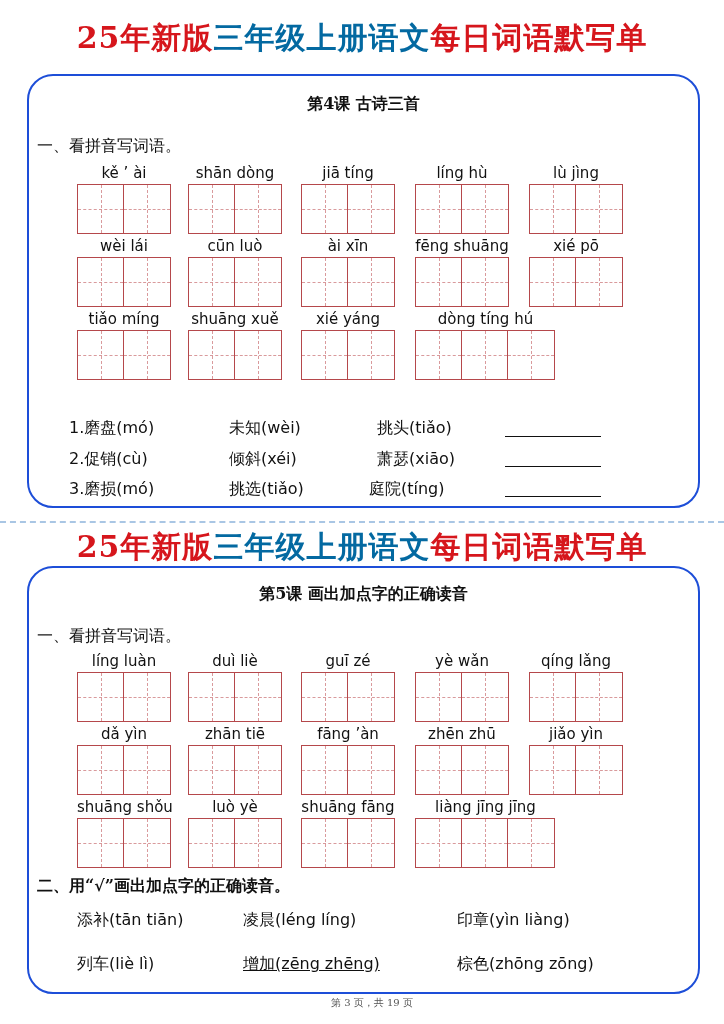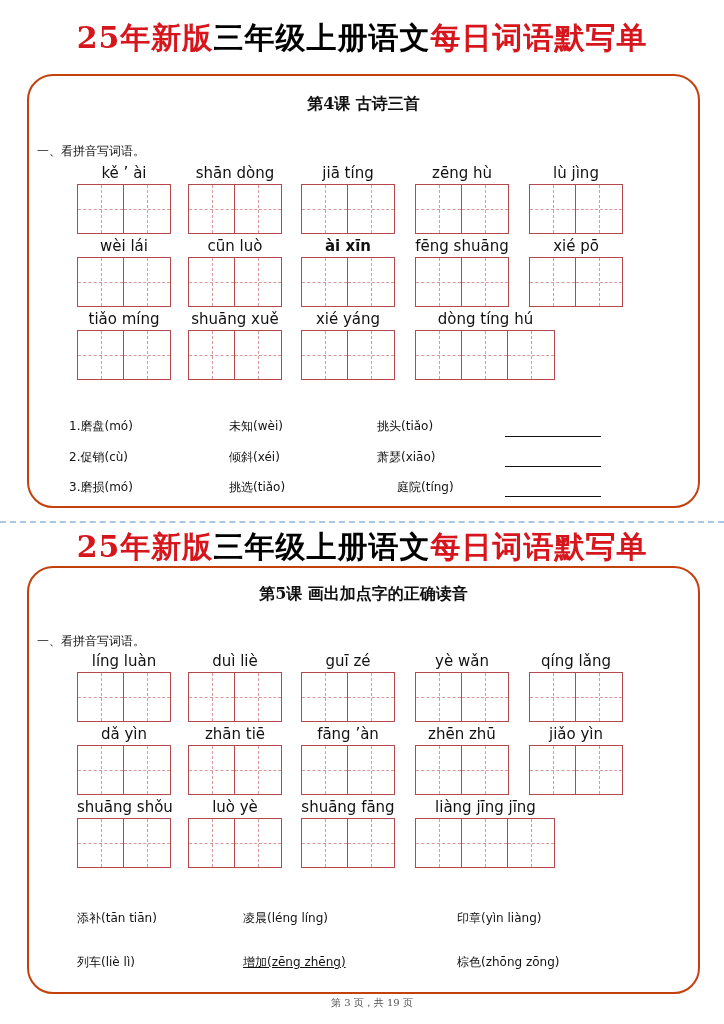--- a/index.html
+++ b/index.html
@@ -1,38 +1,38 @@
 <!DOCTYPE html>
 <html><head>
 <meta charset="utf-8">
 <style>
   * { box-sizing: border-box; margin: 0; padding: 0; }
   html, body { width: 724px; height: 1024px; background: #ffffff; overflow: hidden; }
   body { position: relative; font-family: "DejaVu Sans", sans-serif; color: #111; }
 
   .title { position: absolute; left: 0; width: 724px; text-align: center; font-family: "DejaVu Serif", serif; font-size: 30px; font-weight: bold; letter-spacing: 1px; line-height: 40px; }
   .title .red { color: #d6161c; }
-  .title .black { color: #000000; }
-
-  .card { position: absolute; left: 27px; width: 673px; border: 2px solid #c2410c; border-radius: 26px; background: #fff; }
+  .title .black { color: #0369a1; }
+
+  .card { position: absolute; left: 27px; width: 673px; border: 2px solid #1d4ed8; border-radius: 26px; background: #fff; }
 
   .lesson { position: absolute; left: 0; width: 100%; text-align: center; font-family: "DejaVu Serif", serif; font-weight: bold; font-size: 16px; }
 
-  .sec { position: absolute; left: 8px; font-family: "DejaVu Serif", serif; font-size: 12px; white-space: nowrap; margin-top: 7px; }
+  .sec { position: absolute; left: 8px; font-family: "DejaVu Serif", serif; font-size: 16px; white-space: nowrap; }
   .sec.bold { font-weight: bold; }
 
   .group { position: absolute; }
   .py { position: absolute; top: 0; height: 18px; font-family: "DejaVu Sans", sans-serif; font-size: 15px; line-height: 18px; text-align: center; white-space: nowrap; color: #111; }
   .boxes { position: absolute; top: 20px; left: 0; display: flex; border: 1.5px solid #b5484b; }
   .cell { width: 46px; height: 48px; position: relative; border-right: 1.5px solid #b5484b; }
   .cell:last-child { border-right: none; }
   .cell::before { content: ""; position: absolute; left: 50%; top: 0; bottom: 0; border-left: 1px dashed #d99a9c; }
   .cell::after { content: ""; position: absolute; top: 50%; left: 0; right: 0; border-top: 1px dashed #d99a9c; }
 
-  .item { position: absolute; font-family: "DejaVu Sans", sans-serif; font-size: 12px; white-space: nowrap; }
+  .item { position: absolute; font-family: "DejaVu Sans", sans-serif; font-size: 16px; white-space: nowrap; }
   .ansline { position: absolute; width: 96px; border-bottom: 1.5px solid #111; }
 
   .divider { position: absolute; left: 0; width: 724px; top: 521px; border-top: 2px dashed #a9c6e4; }
 
   .footer { position: absolute; top: 996px; left: 0; width: 724px; text-align: center; font-family: "DejaVu Serif", serif; font-size: 10px; color: #555; padding-left: 20px; }
 </style>
 </head>
 <body>
 
 <div class="title" style="top:18px;">
@@ -58,21 +58,21 @@
       </div>
   </div>
   <div class="group" style="left:272px; top:88px;">
     <div class="py" style="width:94px;">jiā    tíng</div>
     <div class="boxes">
         <div class="cell"></div>
         <div class="cell"></div>
       </div>
   </div>
   <div class="group" style="left:386px; top:88px;">
-    <div class="py" style="width:94px;">zēng  hù</div>
+    <div class="py" style="width:94px;">líng  hù</div>
     <div class="boxes">
         <div class="cell"></div>
         <div class="cell"></div>
       </div>
   </div>
   <div class="group" style="left:500px; top:88px;">
     <div class="py" style="width:94px;">lù    jìng</div>
     <div class="boxes">
         <div class="cell"></div>
         <div class="cell"></div>
@@ -87,21 +87,21 @@
       </div>
   </div>
   <div class="group" style="left:159px; top:161px;">
     <div class="py" style="width:94px;">cūn    luò</div>
     <div class="boxes">
         <div class="cell"></div>
         <div class="cell"></div>
       </div>
   </div>
   <div class="group" style="left:272px; top:161px;">
-    <div class="py" style="width:94px;font-weight:bold;">ài    xīn</div>
+    <div class="py" style="width:94px;">ài    xīn</div>
     <div class="boxes">
         <div class="cell"></div>
         <div class="cell"></div>
       </div>
   </div>
   <div class="group" style="left:386px; top:161px;">
     <div class="py" style="width:94px;">fēng shuāng</div>
     <div class="boxes">
         <div class="cell"></div>
         <div class="cell"></div>
@@ -151,21 +151,21 @@
   <div class="item" style="left:348px; top:342px;">挑头(tiǎo)</div>
   <div class="ansline" style="left:476px; top:360px;"></div>
 
   <div class="item" style="left:40px; top:373px;">2.促销(cù)</div>
   <div class="item" style="left:200px; top:373px;">倾斜(xéi)</div>
   <div class="item" style="left:348px; top:373px;">萧瑟(xiāo)</div>
   <div class="ansline" style="left:476px; top:390px;"></div>
 
   <div class="item" style="left:40px; top:403px;">3.磨损(mó)</div>
   <div class="item" style="left:200px; top:403px;">挑选(tiǎo)</div>
-  <div class="item" style="left:368px; top:403px;">庭院(tíng)</div>
+  <div class="item" style="left:340px; top:403px;">庭院(tíng)</div>
   <div class="ansline" style="left:476px; top:420px;"></div>
 </div>
 
 <div class="divider"></div>
 
 <div class="title" style="top:527px;">
   <span class="red">25年新版</span><span class="black">三年级上册语文</span><span class="red">每日词语默写单</span>
 </div>
 
 <div class="card" style="top:566px; height:428px;">
@@ -267,20 +267,21 @@
   </div>
   <div class="group" style="left:386px; top:230px;">
     <div class="py" style="width:141px;">liàng jīng    jīng</div>
     <div class="boxes">
         <div class="cell"></div>
         <div class="cell"></div>
         <div class="cell"></div>
       </div>
   </div>
 
+  <div class="sec bold" style="top:308px;">二、用“√”画出加点字的正确读音。</div>
 
   <div class="item" style="left:48px; top:342px;">添补(tān  tiān)</div>
   <div class="item" style="left:214px; top:342px;">凌晨(léng  líng)</div>
   <div class="item" style="left:428px; top:342px;">印章(yìn  liàng)</div>
 
   <div class="item" style="left:48px; top:386px;">列车(liè   lì)</div>
   <div class="item" style="left:214px; top:386px;text-decoration:underline;">增加(zēng  zhēng)</div>
   <div class="item" style="left:428px; top:386px;">棕色(zhōng  zōng)</div>
 </div>
 

